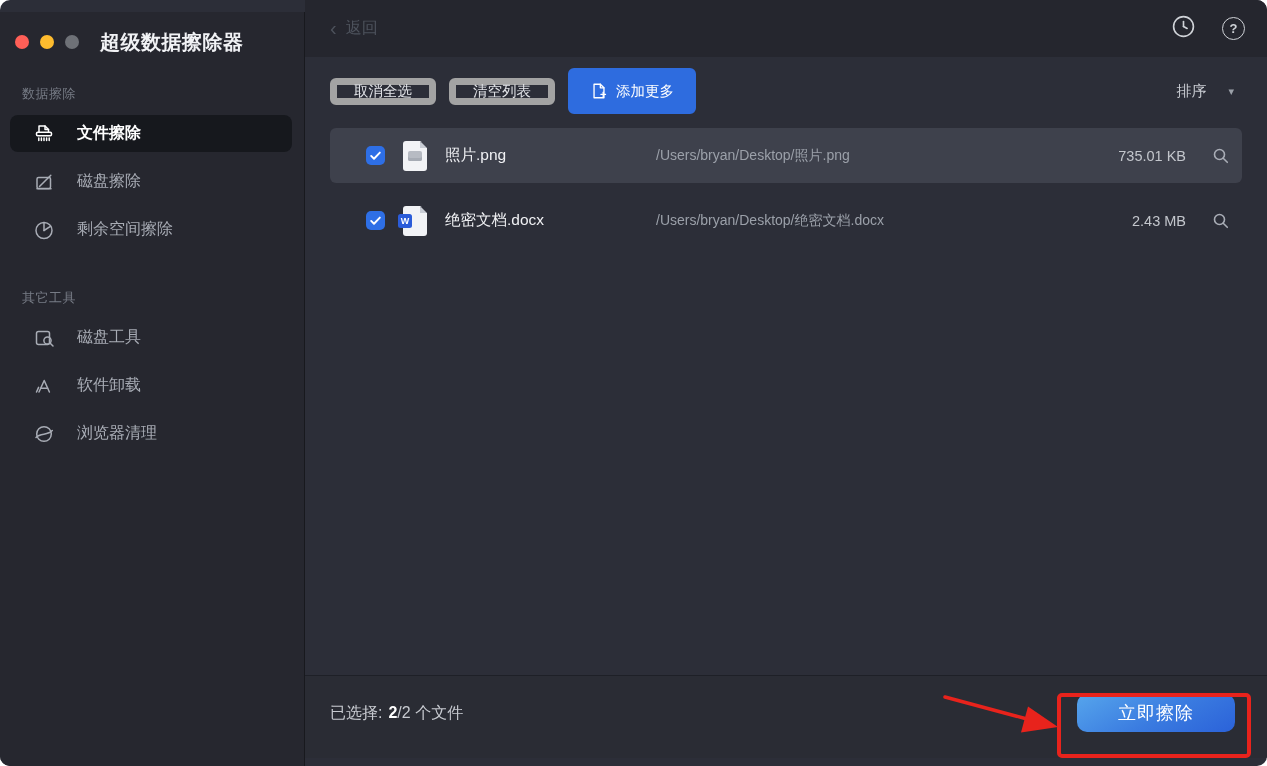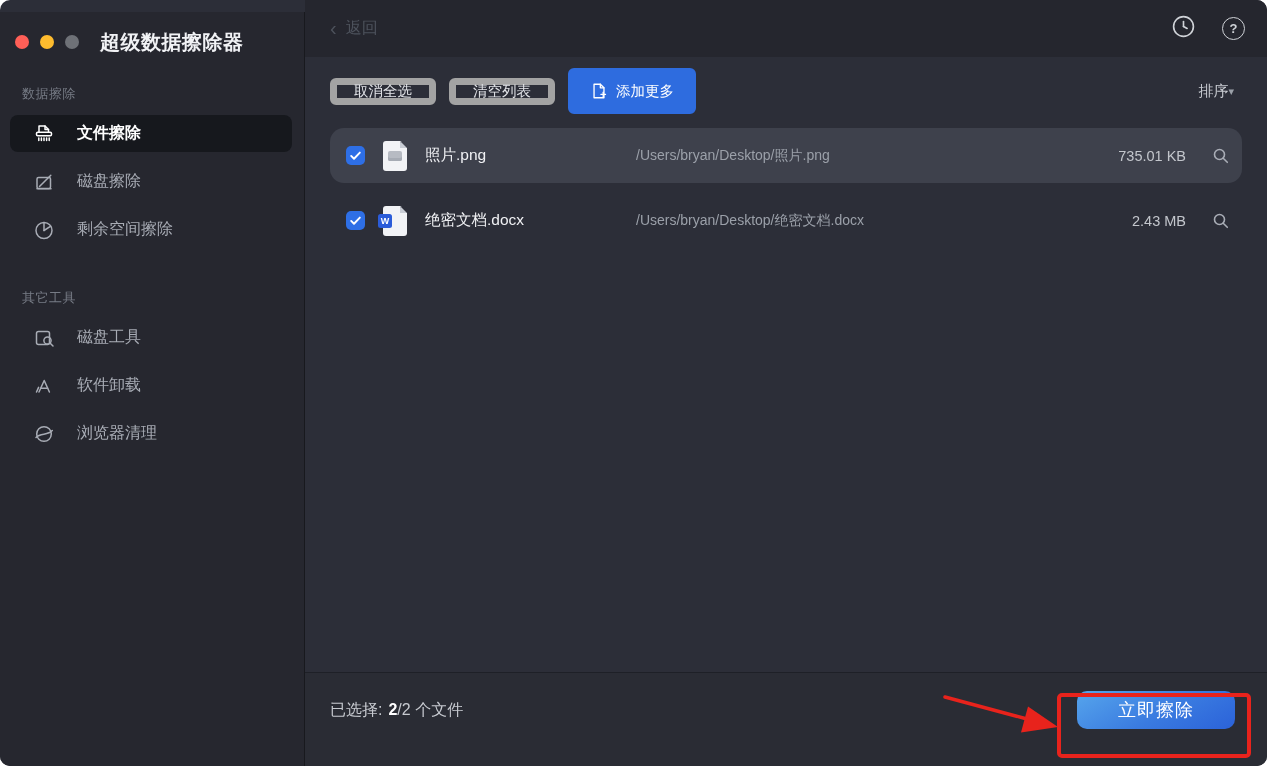--- a/index.html
+++ b/index.html
@@ -58,29 +58,29 @@
   .toolbar { position:absolute; left:25px; right:25px; top:20px; height:28px; display:flex; align-items:center; }
   .tb-btn {
     height:27px; padding:0 17px; border:7px solid #a3a3a3; border-radius:6px;
     background:transparent; color:#E3E5E9; font-size:14.5px;
     display:flex; align-items:center; margin-right:13px; cursor:default; white-space:nowrap;
   }
   .tb-btn.primary {
     background:#2E6CDF; border-color:#2E6CDF; color:#FFFFFF; gap:8px; padding:16px 15px;
   }
   .tb-btn.primary svg { stroke:#fff; fill:none; stroke-width:1.5; stroke-linecap:round; stroke-linejoin:round; }
-  .sort-wrap { margin-left:auto; margin-right:8px; display:flex; align-items:center; }
+  .sort-wrap { margin-left:auto; margin-right:8px; display:flex; align-items:center; gap:22px; }
   .sort-label { color:#C9CCD2; font-size:15px; }
   .sort-caret { color:#9BA0A8; font-size:11px; }
 
   
   .rows { position:absolute; left:25px; right:25px; top:71px; }
   .file-row {
-    height:55px; border-radius:14px; display:flex; align-items:center;
-    padding:0 10px 0 16px; margin-bottom:10px;
+    height:55px; border-radius:6px; display:flex; align-items:center;
+    padding:0 10px 0 36px; margin-bottom:10px;
   }
   .file-row.hl { background:#3E414C; }
   .cbox {
     width:19px; height:19px; border-radius:5px; background:#2E6FE6; flex:0 0 auto;
     display:flex; align-items:center; justify-content:center;
   }
   .cbox svg { stroke:#fff; fill:none; stroke-width:2.4; stroke-linecap:round; stroke-linejoin:round; }
   .ficon { position:relative; width:24px; height:30px; margin-left:18px; flex:0 0 auto;
     background:#F2F3F6; border-radius:3px; }
   .ficon .fold {
@@ -99,21 +99,21 @@
     display:flex; align-items:center; justify-content:center;
   }
   .fname { margin-left:18px; width:195px; color:#F0F1F4; font-size:15.5px; white-space:nowrap; overflow:hidden; }
   .fpath { flex:1; padding-left:16px; color:#9BA0A9; font-size:14px; white-space:nowrap; overflow:hidden; }
   .fsize { width:100px; text-align:right; color:#C3C6CC; font-size:14.5px; white-space:nowrap; }
   .mag { margin-left:26px; margin-right:2px; display:flex; }
   .mag svg { stroke:#A9ADB6; fill:none; stroke-width:1.6; stroke-linecap:round; }
 
   
   .footer {
-    position:absolute; left:305px; right:0; bottom:0; height:94px;
+    position:absolute; left:305px; right:0; bottom:8px; height:83px;
     background:#2A2C34; border-top:1px solid #1E2027;
   }
   .sel-text { position:absolute; left:25px; top:0; height:74px; display:flex; align-items:center;
     font-size:16px; color:#C7CAD0; }
   .sel-text b { color:#FFFFFF; font-weight:700; margin-left:6px; }
   .erase-btn {
     position:absolute; right:32px; top:18px; width:158px; height:38px; border-radius:10px;
     background:linear-gradient(150deg,#56A5EC 0%,#3A7BE0 55%,#2B62D9 100%);
     color:#fff; font-size:18px; font-weight:400;
     display:flex; align-items:center; justify-content:center; letter-spacing:1px;

